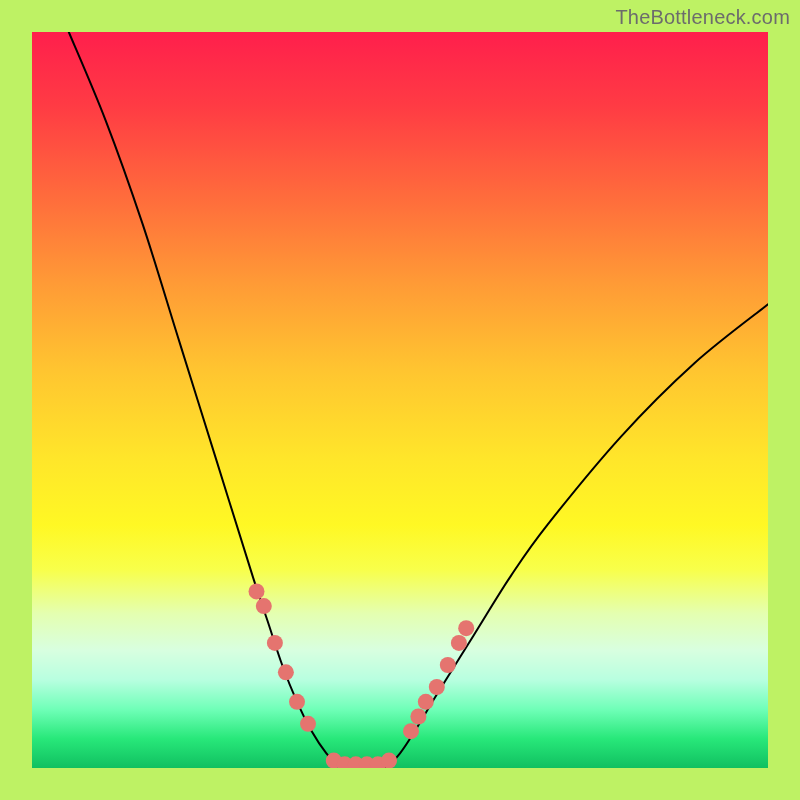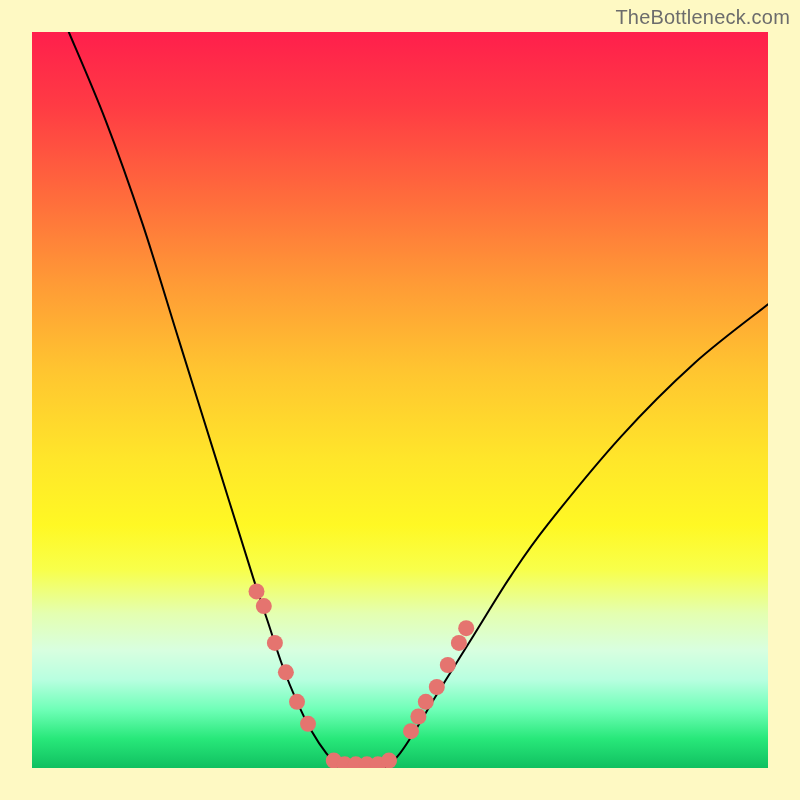--- a/index.html
+++ b/index.html
@@ -8,21 +8,21 @@
     width: 800px;
     height: 800px;
     overflow: hidden;
     background: #000;
     font-family: Arial, Helvetica, sans-serif;
   }
   .frame {
     position: relative;
     width: 800px;
     height: 800px;
-    background: #fef9c3;
+    background: #bef264;
   }
   .plot {
     position: absolute;
     left: 32px;
     top: 32px;
     width: 736px;
     height: 736px;
     background: linear-gradient(
       to bottom,
       #ff1f4c 0%,

